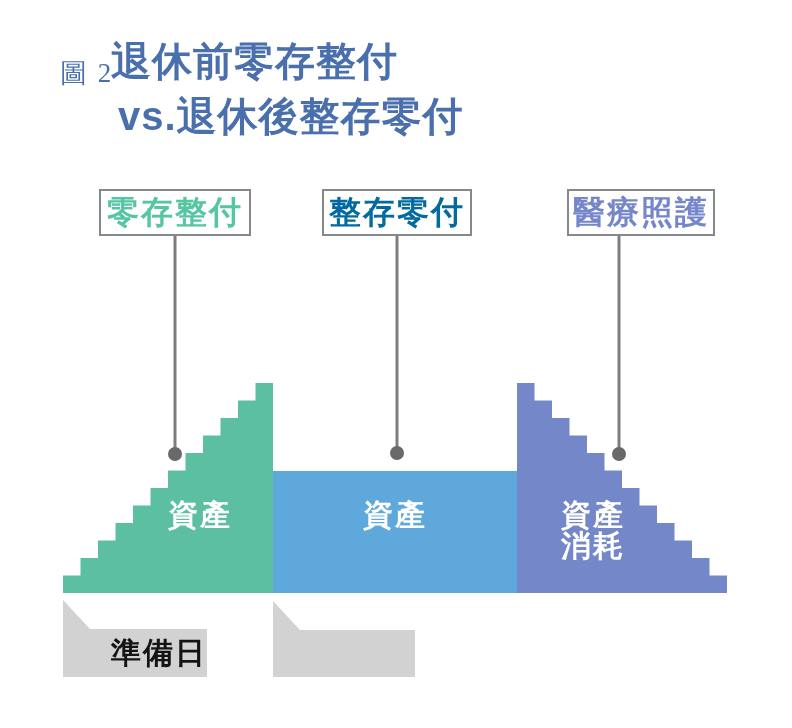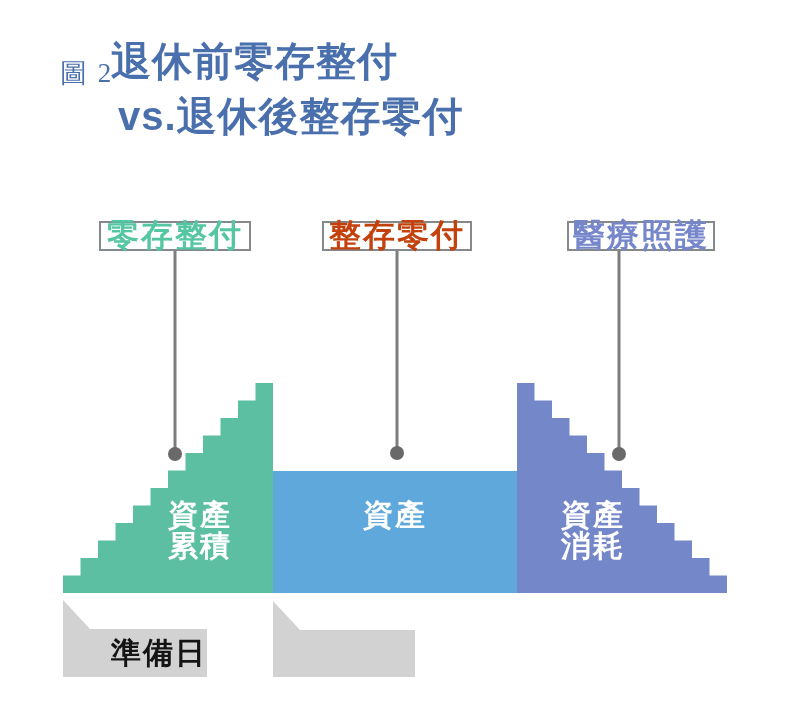--- a/index.html
+++ b/index.html
@@ -15,23 +15,23 @@
     font-size:27px;color:#4a6fad;letter-spacing:2px;white-space:nowrap;
   }
   .title{
     position:absolute;left:111px;top:34px;margin:0;
     font-size:40px;font-weight:800;color:#4a6fad;
     line-height:55px;letter-spacing:1px;white-space:nowrap;
   }
   .title .l2{padding-left:7px;}
   
   .stage-box{
-    position:absolute;top:189px;height:30px;box-sizing:border-box;
+    position:absolute;top:189px;height:47px;box-sizing:border-box;
     background:#ffffff;border:2px solid #85898c;
-    display:flex;align-items:center;justify-content:center;margin-top:32px;
+    display:flex;align-items:center;justify-content:center;
   }
   .stage-text{font-size:32px;font-weight:800;letter-spacing:2px;white-space:nowrap;}
   .stage-acc{left:99px;width:152px;}
   .stage-pay{left:322px;width:150px;}
   .stage-med{left:567px;width:148px;}
   
   .shape-label{
     position:absolute;top:499px;width:120px;text-align:center;
     color:#ffffff;font-size:30px;font-weight:800;line-height:31px;letter-spacing:2px;
   }
@@ -71,29 +71,28 @@
   <div class="figure-tag">圖 2</div>
   <h1 class="title">
     <div>退休前零存整付</div>
     <div class="l2">vs.退休後整存零付</div>
   </h1>
 
   <div class="stage-box stage-acc">
     <span class="stage-text" style="color: rgb(85, 198, 162);">零存整付</span>
   </div>
   <div class="stage-box stage-pay">
-    <span class="stage-text" style="color: #c2410c;">整存零付</span>
+    <span class="stage-text" style="color: #0369a1;">整存零付</span>
   </div>
   <div class="stage-box stage-med">
     <span class="stage-text" style="color: rgb(117, 134, 202);">醫療照護</span>
   </div>
 
   <div class="shape-label lab-acc">
     <div>資產</div>
-    <div>累積</div>
   </div>
   <div class="shape-label lab-pay">
     <div>資產</div>
   </div>
   <div class="shape-label lab-dep">
     <div>資產</div>
     <div>消耗</div>
   </div>
 
   <div class="milestone-label ms-prep">準備日</div>

